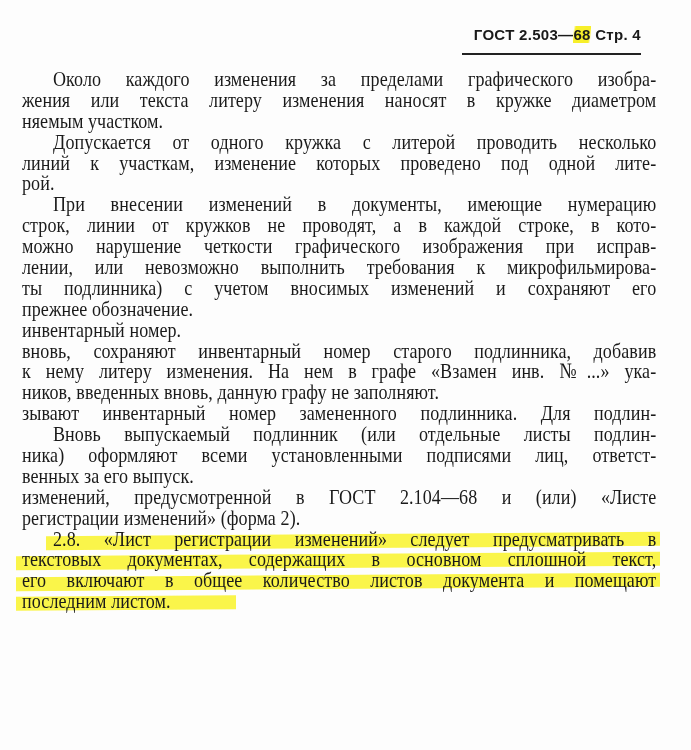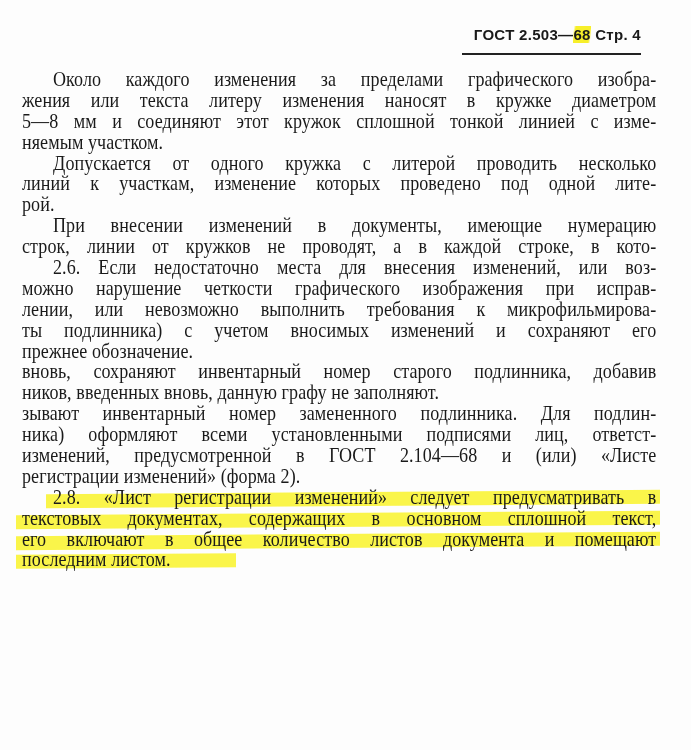--- a/index.html
+++ b/index.html
@@ -27,35 +27,37 @@
 <body>
 
 <div class="header">
   <div class="header-text"><span>ГОСТ 2.503—</span><span class="hl">68</span><span> Стр. 4</span></div>
   <div class="header-rule"></div>
 </div>
 
 <div class="page" id="page">
     <div class="line indent justify"><span class="t">Около каждого изменения за пределами графического изобра-</span></div>
     <div class="line justify"><span class="t">жения или текста литеру изменения наносят в кружке диаметром</span></div>
-    <div class="line justify"><span class="t">5—8 мм и соединяют этот кружок сплошной тонкой линией с изме-</span></div>
     <div class="line"><span class="t">няемым участком.</span></div>
     <div class="line indent justify"><span class="t">Допускается от одного кружка с литерой проводить несколько</span></div>
     <div class="line justify"><span class="t">линий к участкам, изменение которых проведено под одной лите-</span></div>
     <div class="line"><span class="t">рой.</span></div>
     <div class="line indent justify"><span class="t">При внесении изменений в документы,  имеющие нумерацию</span></div>
     <div class="line justify"><span class="t">строк, линии от кружков не проводят, а в каждой строке, в кото-</span></div>
-    <div class="line indent justify"><span class="t">2.6. Если недостаточно места для внесения изменений, или воз-</span></div>
     <div class="line justify"><span class="t">можно нарушение четкости графического изображения при исправ-</span></div>
     <div class="line justify"><span class="t">лении, или невозможно выполнить требования к микрофильмирова-</span></div>
     <div class="line justify"><span class="t">ты подлинника) с учетом вносимых изменений  и  сохраняют его</span></div>
     <div class="line"><span class="t">прежнее обозначение.</span></div>
+    <div class="line"><span class="t">инвентарный номер.</span></div>
     <div class="line justify"><span class="t">вновь, сохраняют инвентарный номер старого подлинника, добавив</span></div>
+    <div class="line justify"><span class="t">к нему литеру изменения. На нем в графе «Взамен инв. №...» ука-</span></div>
     <div class="line"><span class="t">ников, введенных вновь, данную графу не заполняют.</span></div>
     <div class="line justify"><span class="t">зывают инвентарный номер замененного подлинника. Для подлин-</span></div>
+    <div class="line indent justify"><span class="t">Вновь выпускаемый подлинник (или отдельные листы подлин-</span></div>
     <div class="line justify"><span class="t">ника) оформляют всеми установленными подписями лиц, ответст-</span></div>
+    <div class="line"><span class="t">венных за его выпуск.</span></div>
     <div class="line justify"><span class="t">изменений, предусмотренной в ГОСТ 2.104—68 и (или) «Листе</span></div>
     <div class="line"><span class="t">регистрации изменений» (форма 2).</span></div>
     <div class="line indent justify hl-line first"><span class="t">2.8. «Лист регистрации изменений» следует предусматривать в</span></div>
     <div class="line justify hl-line mid"><span class="t">текстовых документах, содержащих в основном сплошной текст,</span></div>
     <div class="line justify hl-line mid"><span class="t">его включают в общее количество листов документа и помещают</span></div>
     <div class="line hl-line last"><span class="t">последним листом.</span></div>
   </div>
 
 </body></html>

